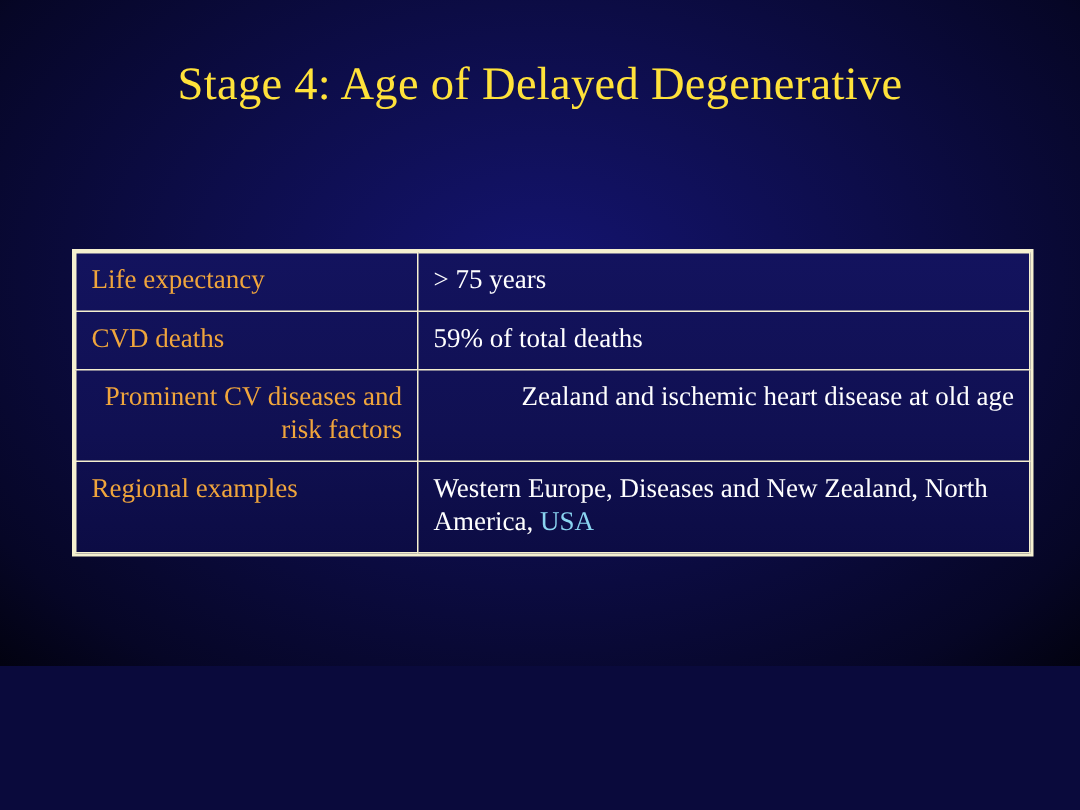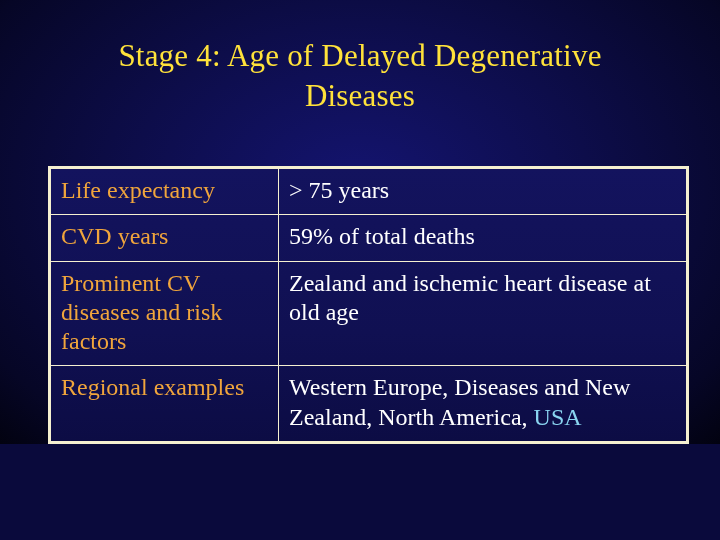--- a/index.html
+++ b/index.html
@@ -42,54 +42,53 @@
   }
   table.main {
     width: 100%;
     border-collapse: collapse;
     table-layout: fixed;
   }
   table.main td {
     border: 1px solid #f5f0d0;
     vertical-align: top;
     padding: 7px 10px 9px 10px;
-    font-size: 24px;
+    font-size: 18px;
     line-height: 1.22;
     font-family: "Liberation Serif", serif;
   }
   table.main td.label {
     width: 207px;
     color: #f0a53c;
   }
   table.main td.value {
     color: #ffffff;
   }
-  .row-tall td { padding-bottom: 14px; }
+  .row-tall td { padding-bottom: 14px; text-align: right; }
   .row-last td { padding-bottom: 40px; margin-top: 43px; }
   .hl-usa { color: #8ad4f0; }
 </style>
 </head>
 <body>
 
 <div class="slide">
 
   <div class="title">
     <span>Stage 4: Age of Delayed Degenerative</span><br>
-    <span>Diseases</span>
   </div>
 
   <div class="table-wrap">
     <table class="main">
       <tbody>
         <tr>
           <td class="label">Life expectancy</td>
           <td class="value">&gt; 75 years</td>
         </tr>
         <tr>
-          <td class="label">CVD years</td>
+          <td class="label">CVD deaths</td>
           <td class="value">59% of total deaths</td>
         </tr>
         <tr class="row-tall">
           <td class="label">Prominent CV diseases and risk factors</td>
           <td class="value">Zealand and ischemic heart disease at old age</td>
         </tr>
         <tr class="row-last">
           <td class="label">Regional examples</td>
           <td class="value"><span>Western Europe, Diseases and New Zealand, North America, </span><span class="hl-usa">USA</span></td>
         </tr>

